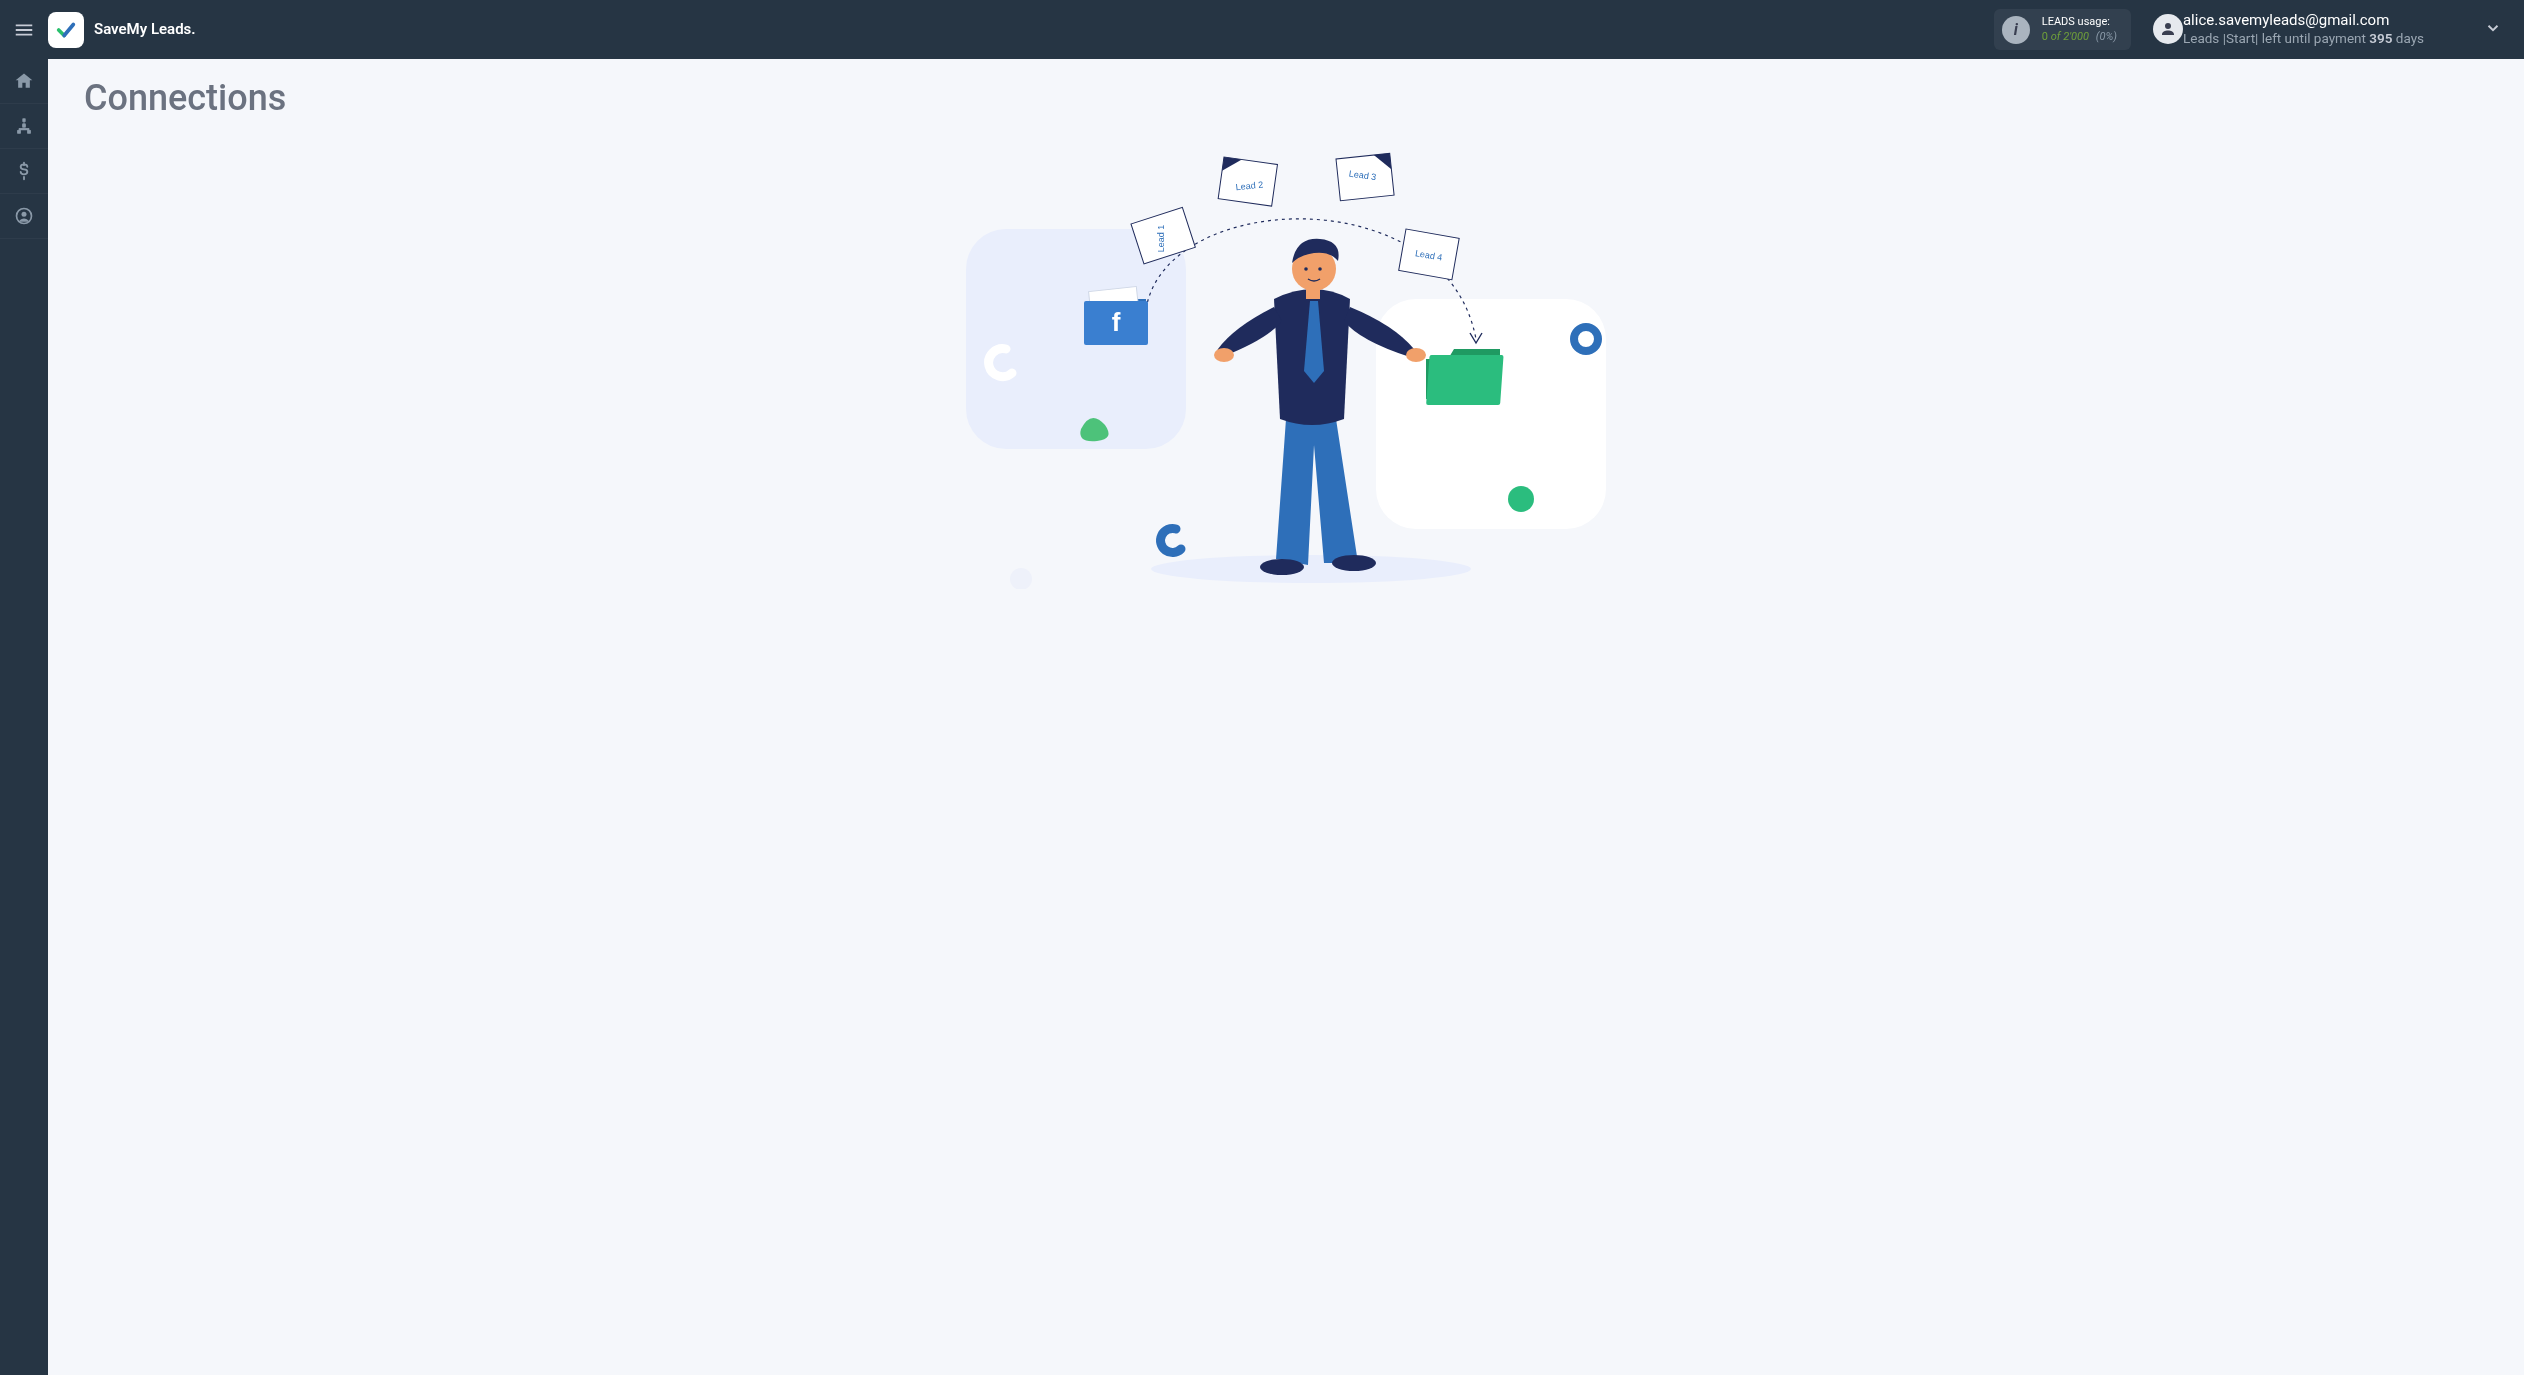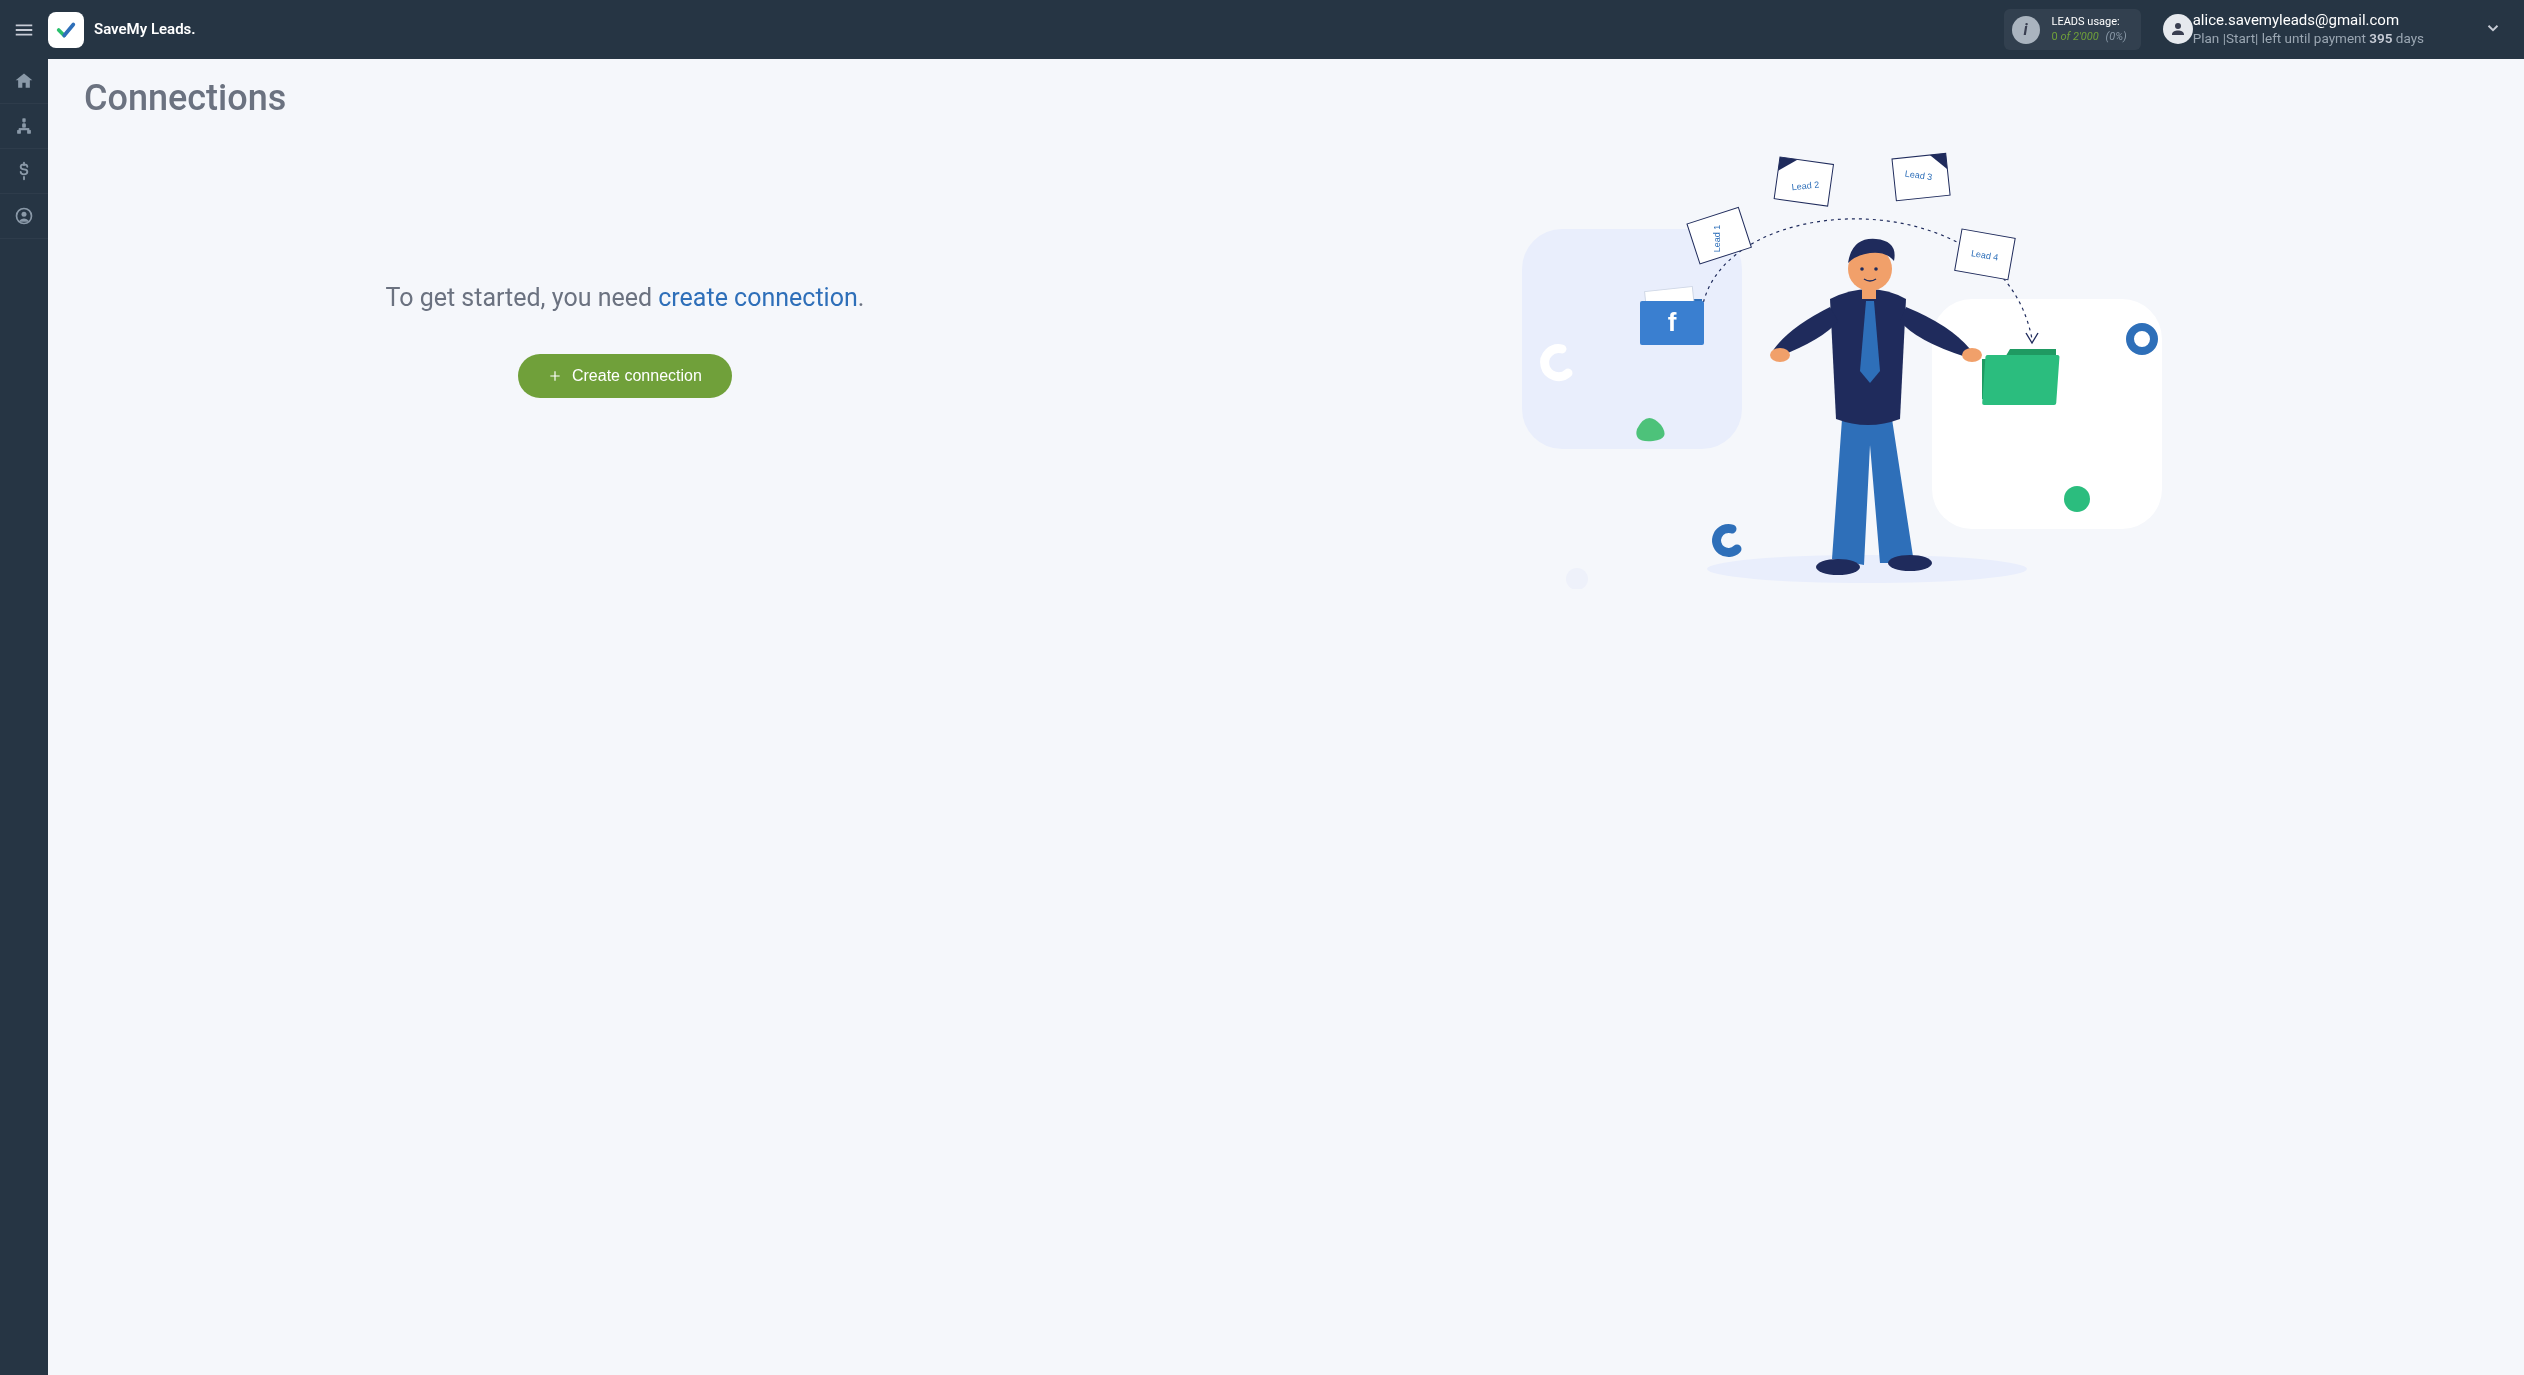--- a/index.html
+++ b/index.html
@@ -110,21 +110,21 @@
 
   <div class="account">
     <div class="avatar-circ">
       <svg viewBox="0 0 24 24">
           <path d="M12 12a4 4 0 1 0 0-8 4 4 0 0 0 0 8zm0 2c-4 0-8 2-8 5v1h16v-1c0-3-4-5-8-5z"></path>
         </svg>
     </div>
     <div class="acct-lines">
       <span class="email">alice.savemyleads@gmail.com</span>
       <span class="plan">
-        <span>Plan |</span><span>Start</span><span>| left until payment</span>
+        <span>Leads |</span><span>Start</span><span>| left until payment</span>
         <b>395</b>
         <span>days</span>
       </span>
     </div>
   </div>
 
   <div class="chevron">
     <svg viewBox="0 0 24 24">
         <polyline points="6 9 12 15 18 9"></polyline>
       </svg>
@@ -158,31 +158,20 @@
         <circle cx="12" cy="10" r="3"></circle>
         <path d="M6 19c1-3 4-4 6-4s5 1 6 4" fill="#8a99a8"></path>
       </svg>
   </div>
 </div>
 
 <div class="main">
   <h1>Connections</h1>
 
   <div class="body-flex">
-    <div class="left-panel">
-      <div class="lead-text">
-        <span>To get started, you need </span><span class="link">create connection</span><span>.</span>
-      </div>
-      <button class="create-btn">
-        <svg viewBox="0 0 24 24">
-            <path d="M11 4h2v7h7v2h-7v7h-2v-7H4v-2h7V4z"></path>
-          </svg>
-        <span>Create connection</span>
-      </button>
-    </div>
 
     <div class="right-panel">
       <svg class="illus" viewBox="0 0 640 460">
 
         <rect x="0" y="100" width="220" height="220" rx="40" fill="#e9eefc"></rect>
 
         <rect x="410" y="170" width="230" height="230" rx="40" fill="#ffffff"></rect>
 
         <ellipse cx="345" cy="440" rx="160" ry="14" fill="#e9eefc"></ellipse>
 

